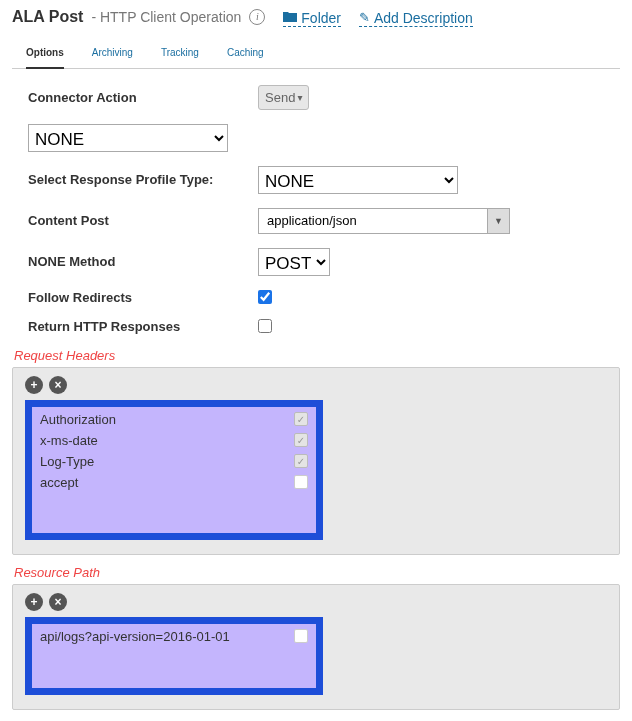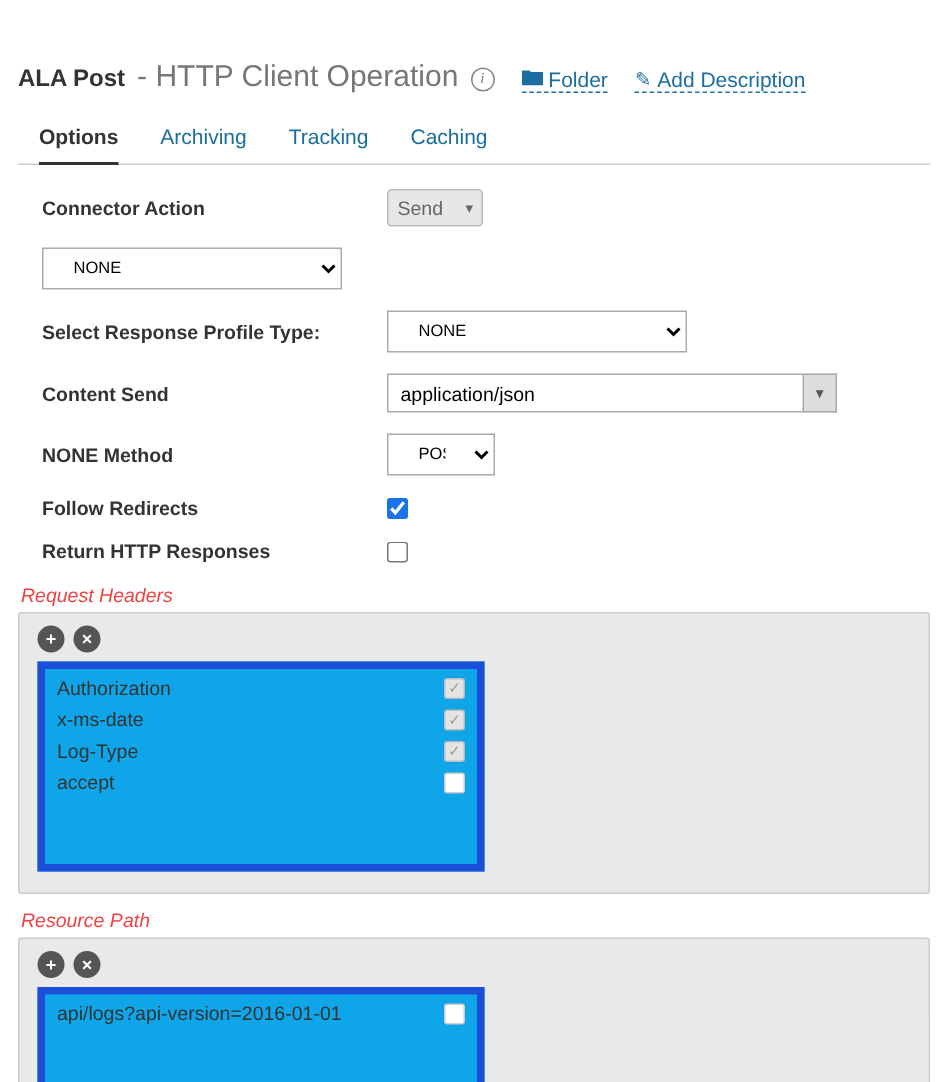--- a/index.html
+++ b/index.html
@@ -16,23 +16,22 @@
       align-items: baseline;
       gap: 8px;
       margin-bottom: 12px;
     }
     .title {
       font-size: 16px;
       font-weight: 600;
       color: #333;
     }
     .subtitle {
-      font-size: 20px;
+      font-size: 14px;
       color: #777;
-      margin-top: 32px;
     }
     .info-icon {
       display: inline-flex;
       width: 16px;
       height: 16px;
       border: 1px solid #888;
       border-radius: 50%;
       align-items: center;
       justify-content: center;
       font-size: 10px;
@@ -61,21 +60,21 @@
       display: flex;
       gap: 28px;
       border-bottom: 1px solid #ccc;
       padding: 0 14px;
       margin-bottom: 16px;
     }
     .tab {
       padding: 8px 0 10px 0;
       color: #1a6ea0;
       cursor: pointer;
-      font-size: 14px;
+      font-size: 10px;
       position: relative;
     }
     .tab.active {
       font-weight: 600;
       color: #333;
     }
     .tab.active::after {
       content: "";
       position: absolute;
       left: 0; right: 0;
@@ -92,44 +91,44 @@
       margin-bottom: 14px;
     }
     .label {
       width: 230px;
       font-size: 13px;
       color: #333;
       font-weight: 600;
     }
     select.native {
       font-family: Arial, sans-serif;
-      font-size: 11px;
-      padding: 4px 16px;
+      font-size: 17px;
+      padding: 4px 2px;
       border: 1px solid #aaa;
       background: #fff;
       height: 28px;
     }
     select.wide { width: 200px; }
     select.narrow { width: 72px; }
     .send-btn {
       border: 1px solid #bbb;
       background: #e7e7e7;
       color: #666;
       padding: 4px 6px;
       font-size: 13px;
       border-radius: 3px;
       display: inline-flex;
       align-items: center;
-      gap: 15px;
+      gap: 2px;
       cursor: default;
     }
     .chev { font-size: 10px; }
     .combo {
       display: flex;
-      width: 300px;
+      width: 252px;
     }
     .combo input {
       flex: 1;
       border: 1px solid #aaa;
       padding: 4px 8px;
       font-size: 13px;
       height: 26px;
     }
     .combo .drop-btn {
       width: 22px;
@@ -173,22 +172,22 @@
       color: #fff;
       display: flex;
       align-items: center;
       justify-content: center;
       font-size: 12px;
       font-weight: bold;
       cursor: pointer;
       line-height: 1;
     }
     .list-box {
-      background: #0ea5e9;
-      border: 5px solid #1d4ed8;
+      background: #c4b5fd;
+      border: 7px solid #1d4ed8;
       min-height: 140px;
       width: 298px;
       padding: 2px 2px 12px 2px;
     }
     .list-box.small { min-height: 78px; }
     .list-row {
       display: flex;
       align-items: center;
       justify-content: space-between;
       padding: 3px 6px;
@@ -251,21 +250,21 @@
   </div>
 
   <div class="row">
     <span class="label">Select Response Profile Type:</span>
     <select class="native wide">
       <option>NONE</option>
     </select>
   </div>
 
   <div class="row">
-    <span class="label">Content Send</span>
+    <span class="label">Content Post</span>
     <div class="combo">
       <input value="application/json" style="">
       <div class="drop-btn">▼</div>
     </div>
   </div>
 
   <div class="row">
     <span class="label">NONE Method</span>
     <select class="native narrow">
       <option>POST</option>

